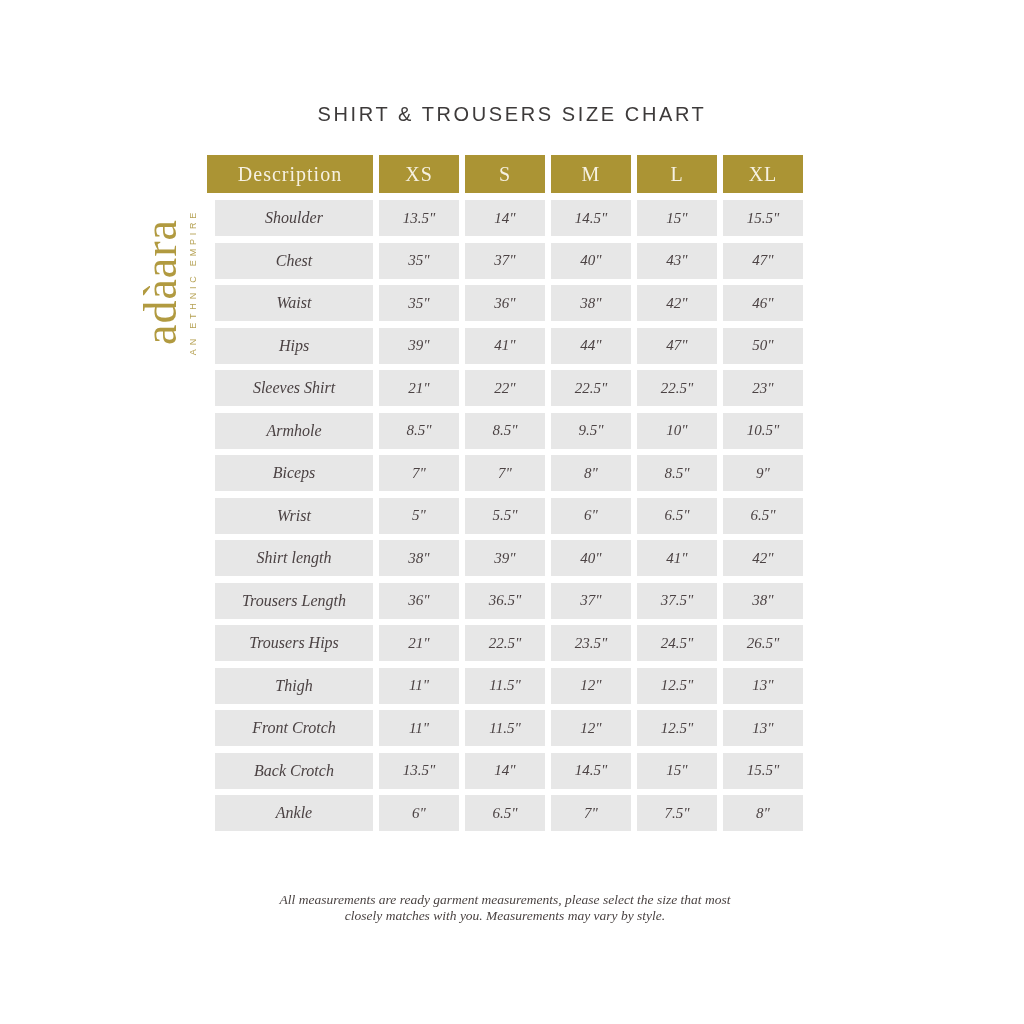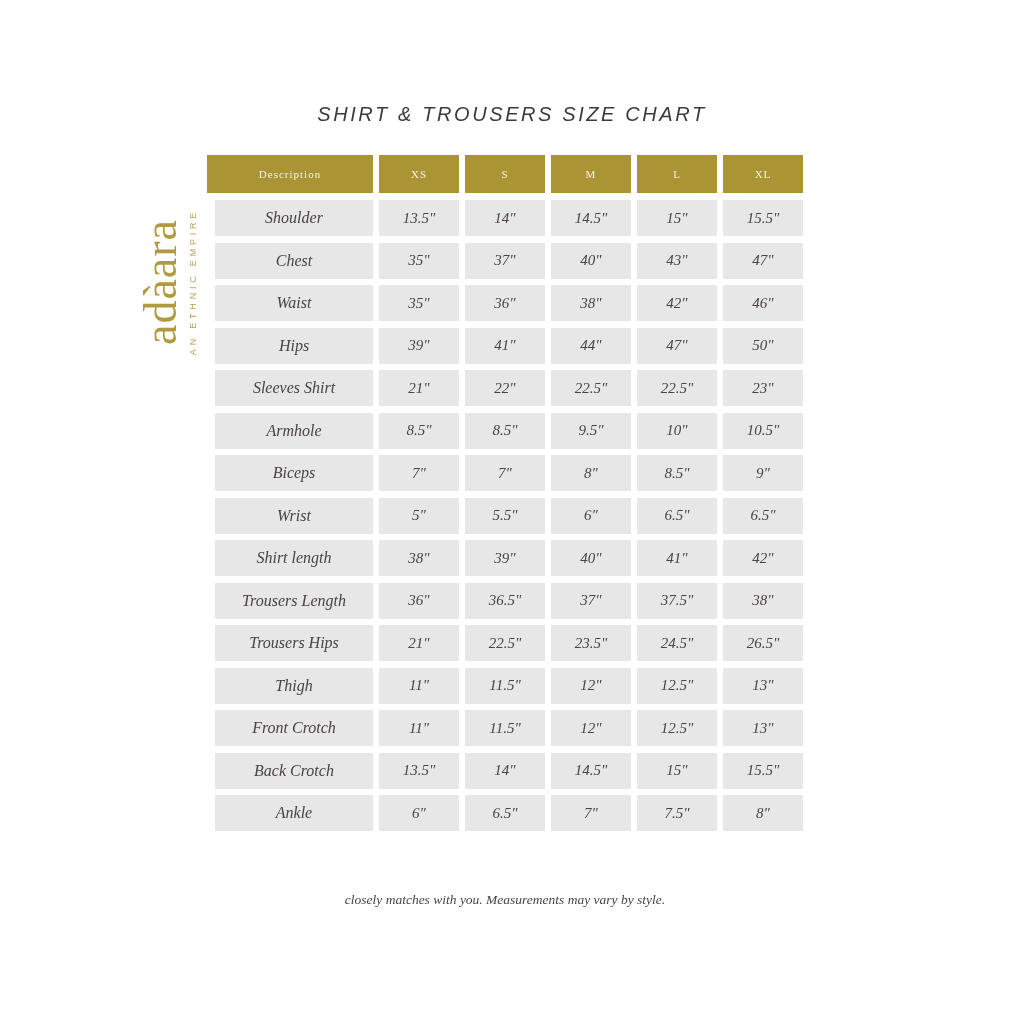--- a/index.html
+++ b/index.html
@@ -3,21 +3,21 @@
 <meta charset="utf-8">
 <style>
   html,body{margin:0;padding:0;background:#ffffff;}
   .canvas{
     position:relative;width:1024px;height:1024px;background:#ffffff;
     font-family:"Liberation Serif",serif;overflow:hidden;
   }
   .title{
     position:absolute;top:103px;left:0;width:100%;text-align:center;
     font-family:"Liberation Sans",sans-serif;font-size:20px;
-    letter-spacing:2.6px;color:#3d3a3a;font-style:italic;
+    letter-spacing:2.6px;color:#3d3a3a;
   }
   .logo{
     position:absolute;left:56px;top:244px;width:224px;height:76px;
     transform:rotate(-90deg);display:flex;flex-direction:column;
     align-items:center;justify-content:center;color:#b19a40;text-align:center;
   }
   .logo-name{font-size:46px;line-height:1;letter-spacing:1px;}
   .logo-tagline{
     font-family:"Liberation Sans",sans-serif;font-size:9px;
     letter-spacing:3.8px;color:#b6a254;margin-top:4px;white-space:nowrap;
@@ -29,21 +29,21 @@
   }
   .t-row.header{margin-bottom:7px;}
   .cell{
     height:36px;display:flex;align-items:center;justify-content:center;
     background:#e7e7e7;color:#4b4243;font-style:italic;font-size:15px;
     white-space:nowrap;
   }
   .cell.label{font-size:16px;margin-left:8px;}
   .t-row.header .cell{
     height:38px;background:#ab9434;color:#f6f1e2;font-style:normal;
-    font-size:11px;letter-spacing:1px;
+    font-size:20px;letter-spacing:1px;
   }
   
   .t-body .t-row:nth-child(11){margin-top:3.5px;}
   .footnote{
     position:absolute;top:892px;left:207px;width:596px;text-align:center;
     font-style:italic;font-size:13.5px;color:#4a4342;line-height:1.18;
   }
 </style>
 </head>
 <body>
@@ -199,16 +199,17 @@
     <div class="cell val">6"</div>
     <div class="cell val">6.5"</div>
     <div class="cell val">7"</div>
     <div class="cell val">7.5"</div>
     <div class="cell val">8"</div>
   </div>
 </div>
   </div>
 
   <div class="footnote">
+    <div>All measurements are ready garment measurements, please select the size that most</div>
     <div>closely matches with you. Measurements may vary by style.</div>
   </div>
 
 </div>
 
 </body></html>

